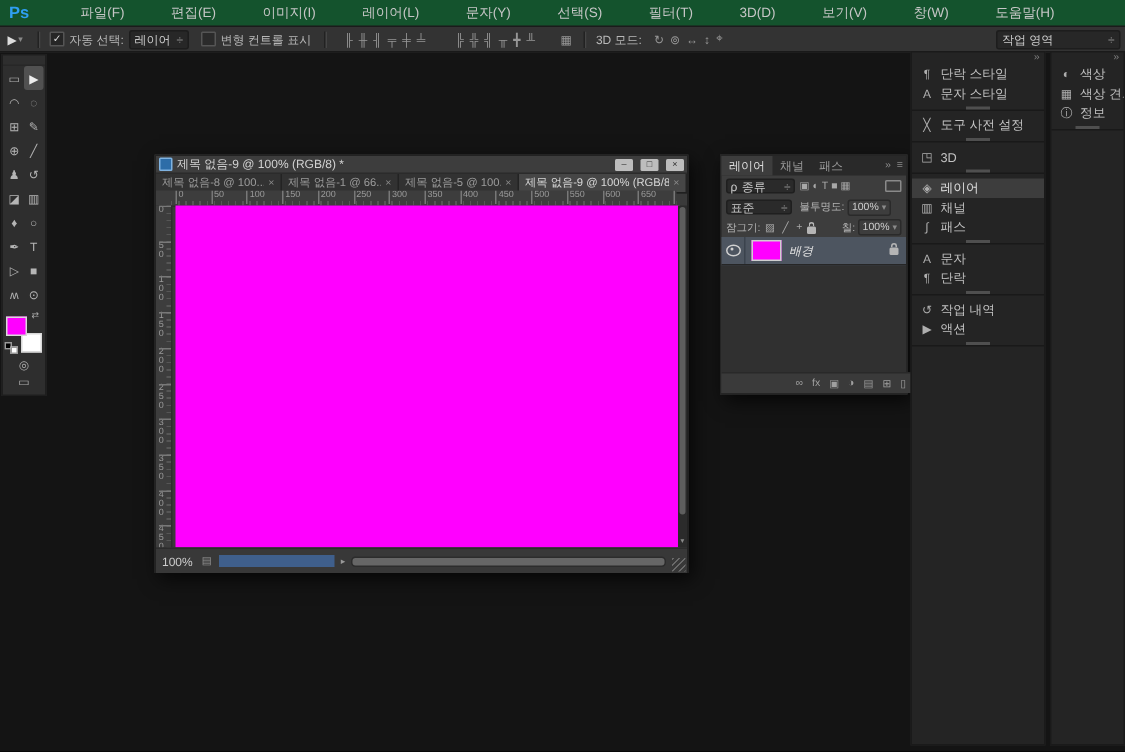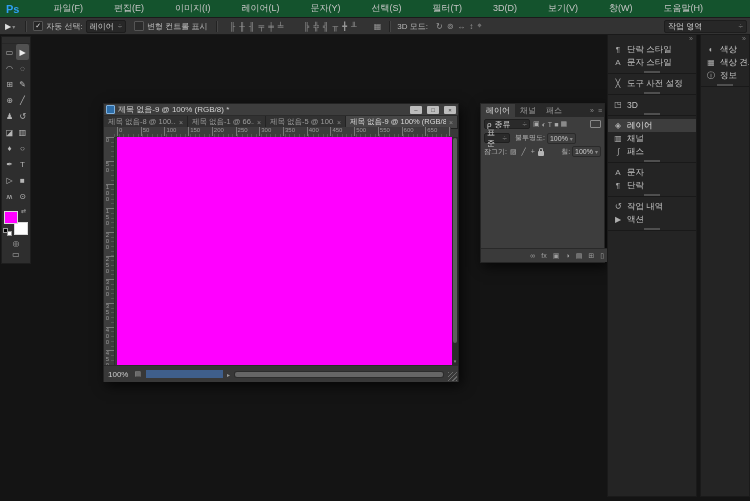--- a/index.html
+++ b/index.html
@@ -318,21 +318,21 @@
       <span id="lp-filter-icons" style="display:flex;align-items:center;">
           <span class="lp-ficon">▣</span>
           <span class="lp-ficon">◐</span>
           <span class="lp-ficon">T</span>
           <span class="lp-ficon">■</span>
           <span class="lp-ficon">▦</span>
         </span>
       <span class="lp-toggle"></span>
     </div>
     <div class="lp-row lp-blend">
-      <span class="lp-well" style="width:26px;">
+      <span class="lp-well" style="width:44px;">
         <span>표준</span>
         <span class="div-caret" style="margin-left:auto;">÷</span>
       </span>
       <span class="lp-small" style="margin-left:3px;">불투명도:</span>
       <span class="mini-well">
         <span>100%</span>
         <span class="div-caret" style="font-size:6px;">▾</span>
       </span>
     </div>
     <div class="lp-row lp-lock">
@@ -342,20 +342,30 @@
           <span class="lp-ficon">╱</span>
           <span class="lp-ficon">+</span>
         </span>
       <span class="lock"></span>
       <span class="lp-small" style="margin-left:auto;">칠:</span>
       <span class="mini-well">
         <span>100%</span>
         <span class="div-caret" style="font-size:6px;">▾</span>
       </span>
     </div>
+    <div class="lp-list">
+      <div class="layer-row">
+        <span class="eye-cell">
+            <span class="eye"></span>
+          </span>
+        <span class="layer-thumb" id="layer-thumb" style="background: rgb(255, 0, 255);"></span>
+        <span class="layer-name">배경</span>
+        <span class="layer-lock-cell"><span class="lock"></span></span>
+      </div>
+    </div>
     <div class="lp-bottom" id="lp-bottom">
         <span>∞</span>
         <span>fx</span>
         <span>▣</span>
         <span>◑</span>
         <span>▤</span>
         <span>⊞</span>
         <span>▯</span>
       </div>
   </div>

